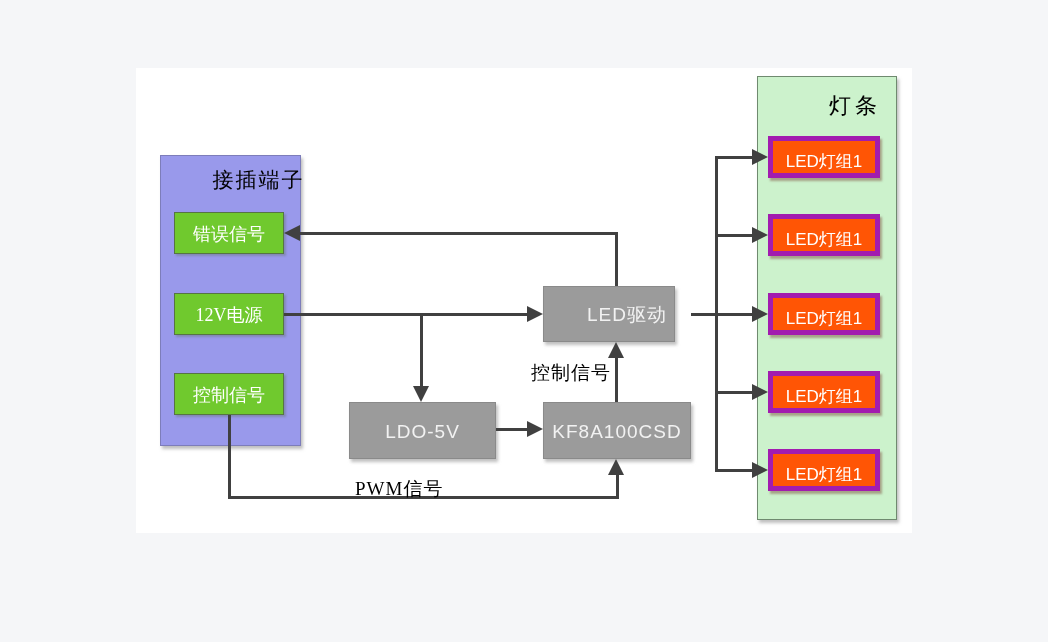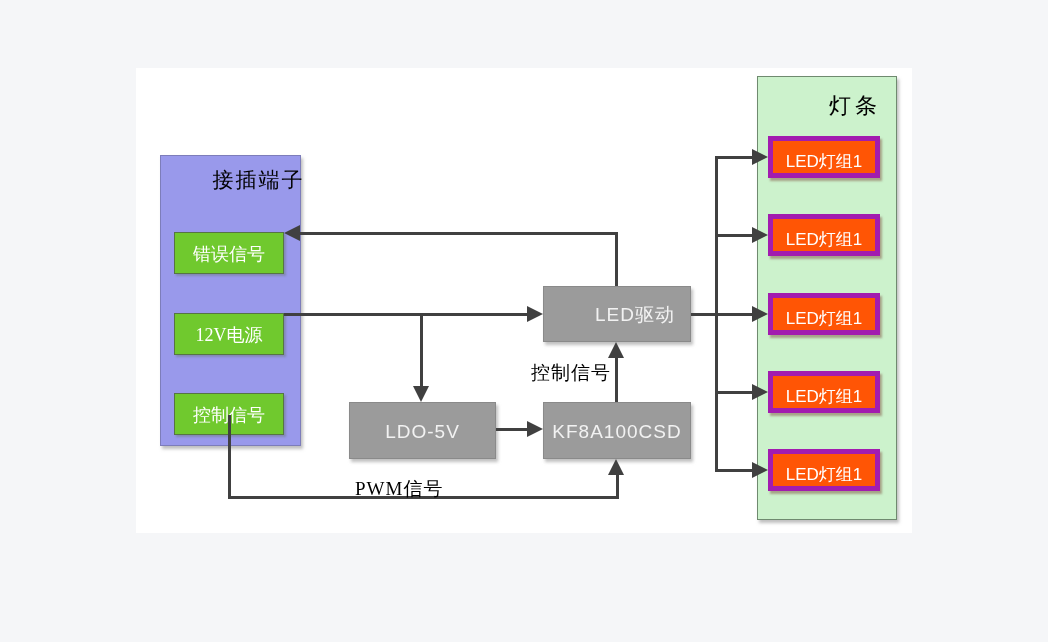--- a/index.html
+++ b/index.html
@@ -22,21 +22,20 @@
   }
   .lightbar-panel{left:757px;top:76px;width:140px;height:444px;background:#ccf2cc;border-color:#6f8a6f;}
   .lightbar-panel .panel-title{padding-top:14px;font-size:22px;letter-spacing:4px;}
   .signal-box{
     left:174px;width:110px;height:42px;line-height:42px;
     background:#70c92e;border:1px solid #567544;
     box-sizing:border-box;text-align:center;
     color:#fff;font-size:18px;
     font-family:"Liberation Serif",serif;
     box-shadow:2px 2px 2px rgba(90,110,80,0.35);
-    margin-top:20px;
   }
   .gray-box{
     background:#9b9b9b;border:1px solid #8a8a8a;box-sizing:border-box;
     text-align:center;color:#f2f2f2;font-size:19px;
     letter-spacing:1px;
     box-shadow:2px 3px 3px rgba(150,150,150,0.6);
   }
   .led-box{
     left:768px;width:112px;height:42px;line-height:42px;
     background:#ff5505;border:5px solid #a21caf;box-sizing:border-box;
@@ -64,21 +63,21 @@
     <div class="panel-title">接插端子</div>
   </div>
 </div>
 
 <div class="abs signal-box" style="top:212px;">错误信号</div>
 <div class="abs signal-box" style="top:293px;">12V电源</div>
 <div class="abs signal-box" style="top:373px;">控制信号</div>
 
 <div class="abs gray-box" style="left:349px;top:402px;width:147px;height:57px;line-height:57px;">LDO-5V</div>
 <div class="abs gray-box" style="left:543px;top:402px;width:148px;height:57px;line-height:57px;">KF8A100CSD</div>
-<div class="abs gray-box" style="left:543px;top:286px;width:148px;height:56px;line-height:56px;padding-left:36px;">LED驱动</div>
+<div class="abs gray-box" style="left:543px;top:286px;width:132px;height:56px;line-height:56px;padding-left:36px;">LED驱动</div>
 
 <div class="abs panel lightbar-panel">
   <div class="panel-title">灯条</div>
 </div>
 
 <div class="abs led-box" style="top:136px;">LED灯组1</div>
 <div class="abs led-box" style="top:214px;">LED灯组1</div>
 <div class="abs led-box" style="top:293px;">LED灯组1</div>
 <div class="abs led-box" style="top:371px;">LED灯组1</div>
 <div class="abs led-box" style="top:449px;">LED灯组1</div>

